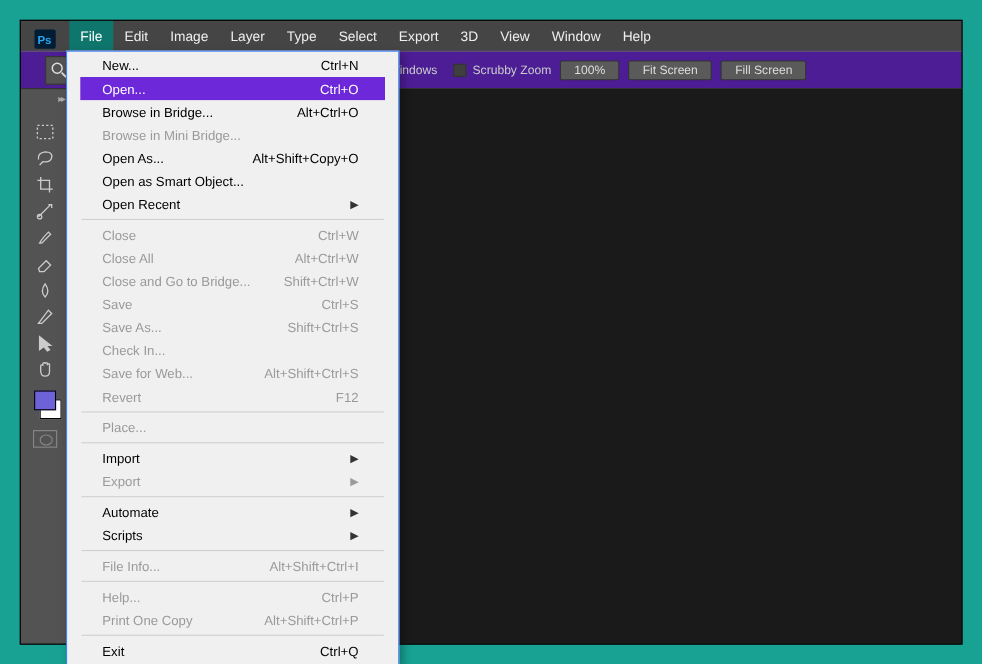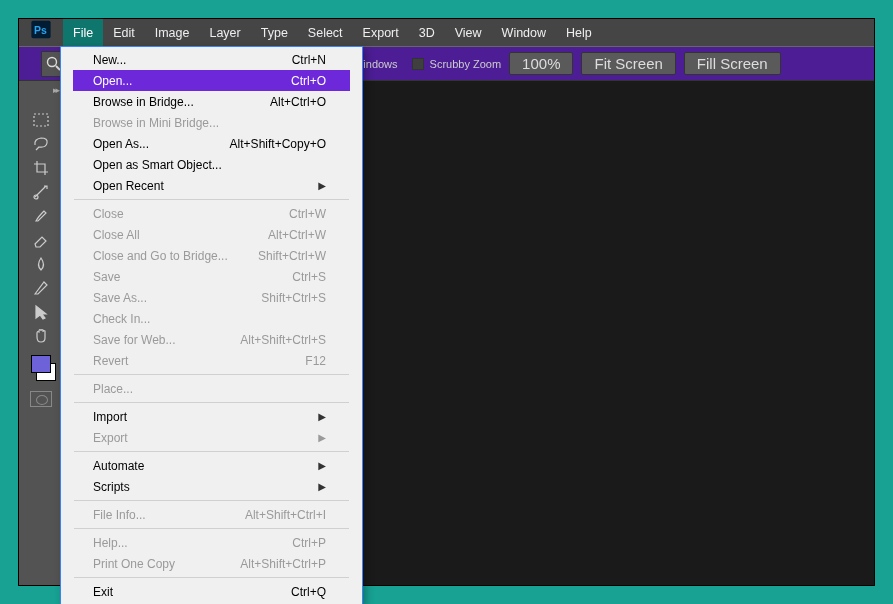--- a/index.html
+++ b/index.html
@@ -1,25 +1,25 @@
 <!DOCTYPE html>
 <html><head>
 <meta charset="utf-8">
 <style>
   * { margin: 0; padding: 0; box-sizing: border-box; font-family: "Segoe UI", Tahoma, sans-serif; }
   body { background: #17a294; width: 893px; height: 604px; overflow: hidden; position: relative; }
   .app-frame { position: absolute; top: 18px; left: 18px; width: 857px; height: 568px; background: #1a1a1a; border: 1px solid #000; }
   .menubar { height: 27px; background: #454545; display: flex; align-items: center; font-size: 12.5px; color: #eee; }
-  .ps-logo { width: 44px; height: 27px; display: flex; align-items: flex-start; justify-content: center; }
+  .ps-logo { width: 44px; height: 27px; display: flex; align-items: flex-end; justify-content: center; }
   .ps-logo svg { width: 24px; height: 21px; }
   .menu-item { padding: 0 10px; height: 27px; display: flex; align-items: center; cursor: default; }
   .menu-item.active { background: #0f766e; color: #fff; }
   .optionbar { position: absolute; top: 27px; left: 0; right: 0; height: 35px; background: #4c1d95; border-top: 1px solid #666; border-bottom: 1px solid #333; display: flex; align-items: center; color: #ccc; font-size: 11px; padding-left: 22px; }
   .optionbar .tool-btn { width: 26px; height: 26px; background: #535353; border: 1px solid #333; margin-right: 8px; display: flex; align-items: center; justify-content: center; color: #ddd; }
-  .opt-btn { background: #5a5a5a; border: 1px solid #333; color: #ddd; font-size: 15px; padding: 2px 12px; margin-left: 8px; border-radius: 2px; }
+  .opt-btn { background: #5a5a5a; border: 1px solid #333; color: #ddd; font-size: 11px; padding: 2px 12px; margin-left: 8px; border-radius: 2px; }
   .opt-label { margin-left: 10px; }
   .opt-check { width: 12px; height: 12px; border: 1px solid #333; background: #3f3f3f; display: inline-block; margin: 0 6px 0 14px; vertical-align: middle; }
   .canvas-area { position: absolute; top: 62px; left: 43px; right: 0; bottom: 0; background: #1a1a1a; }
   .toolbar { position: absolute; top: 62px; left: 0; width: 43px; bottom: 0; background: #535353; display: flex; flex-direction: column; align-items: center; padding-top: 26px; }
   .toolbar .double-chevron { position: absolute; top: 4px; right: 4px; color: #aaa; font-size: 9px; letter-spacing: -2px; }
   .tool { width: 24px; height: 22px; margin: 2px 0; display: flex; align-items: center; justify-content: center; color: #ddd; }
   .tool svg { width: 18px; height: 18px; stroke: #ccc; fill: none; }
   .swatch-area { margin-top: 6px; display: flex; flex-direction: column; align-items: center; }
   .swatch-fg { width: 20px; height: 18px; background: #6e62d8; border: 1px solid #000; position: relative; z-index: 2; }
   .swatch-bg { width: 20px; height: 18px; background: #fff; border: 1px solid #000; margin-top: -10px; margin-left: 10px; position: relative; z-index: 1; }

